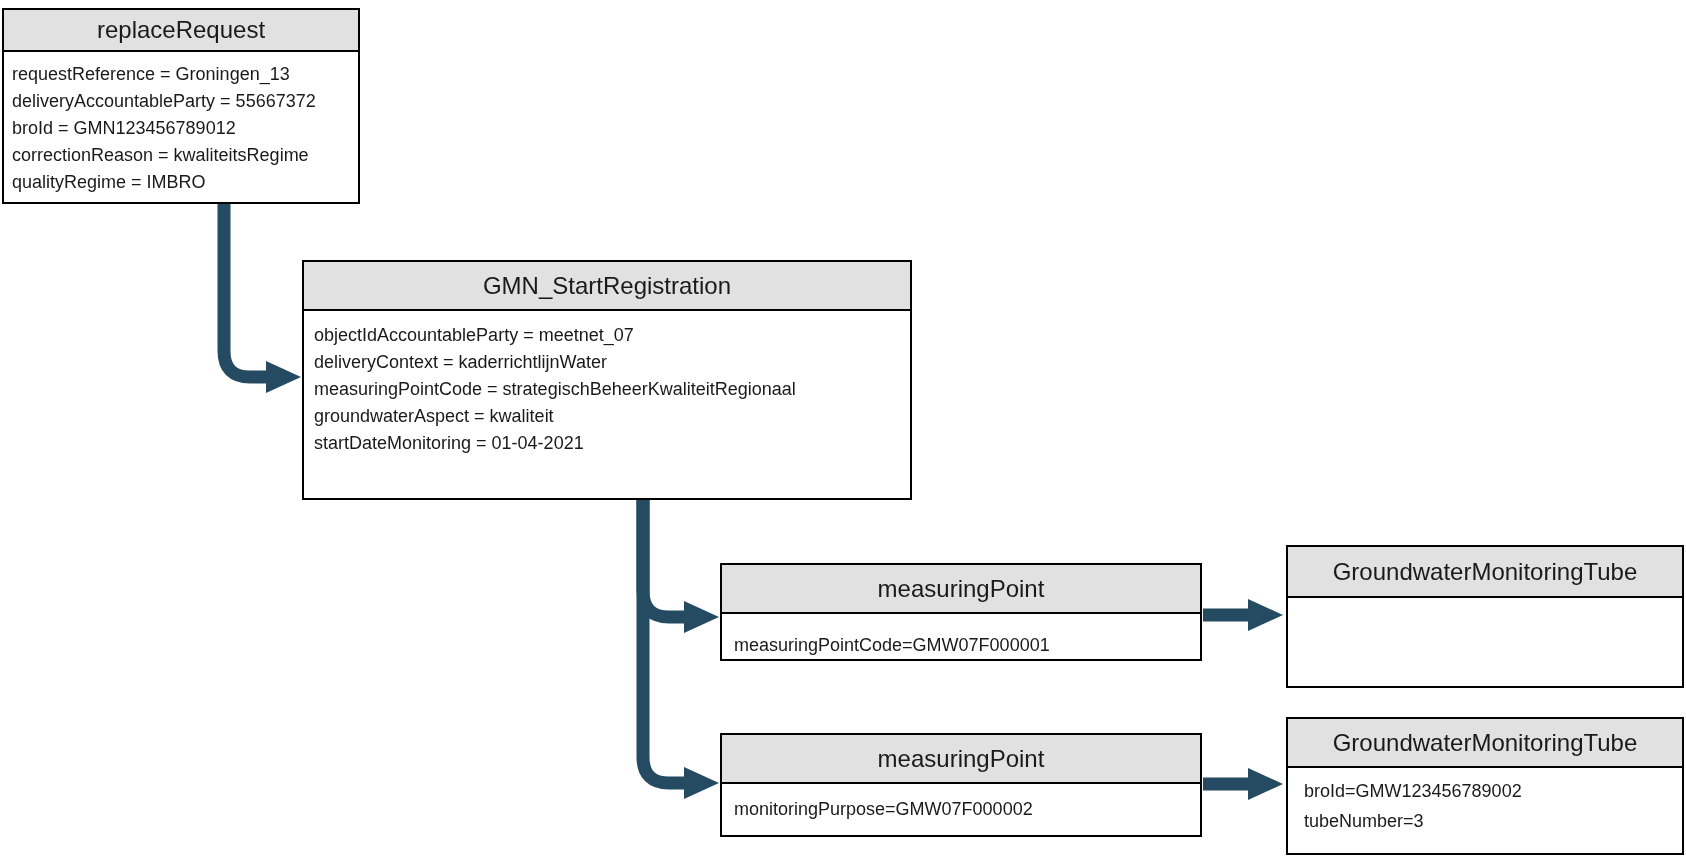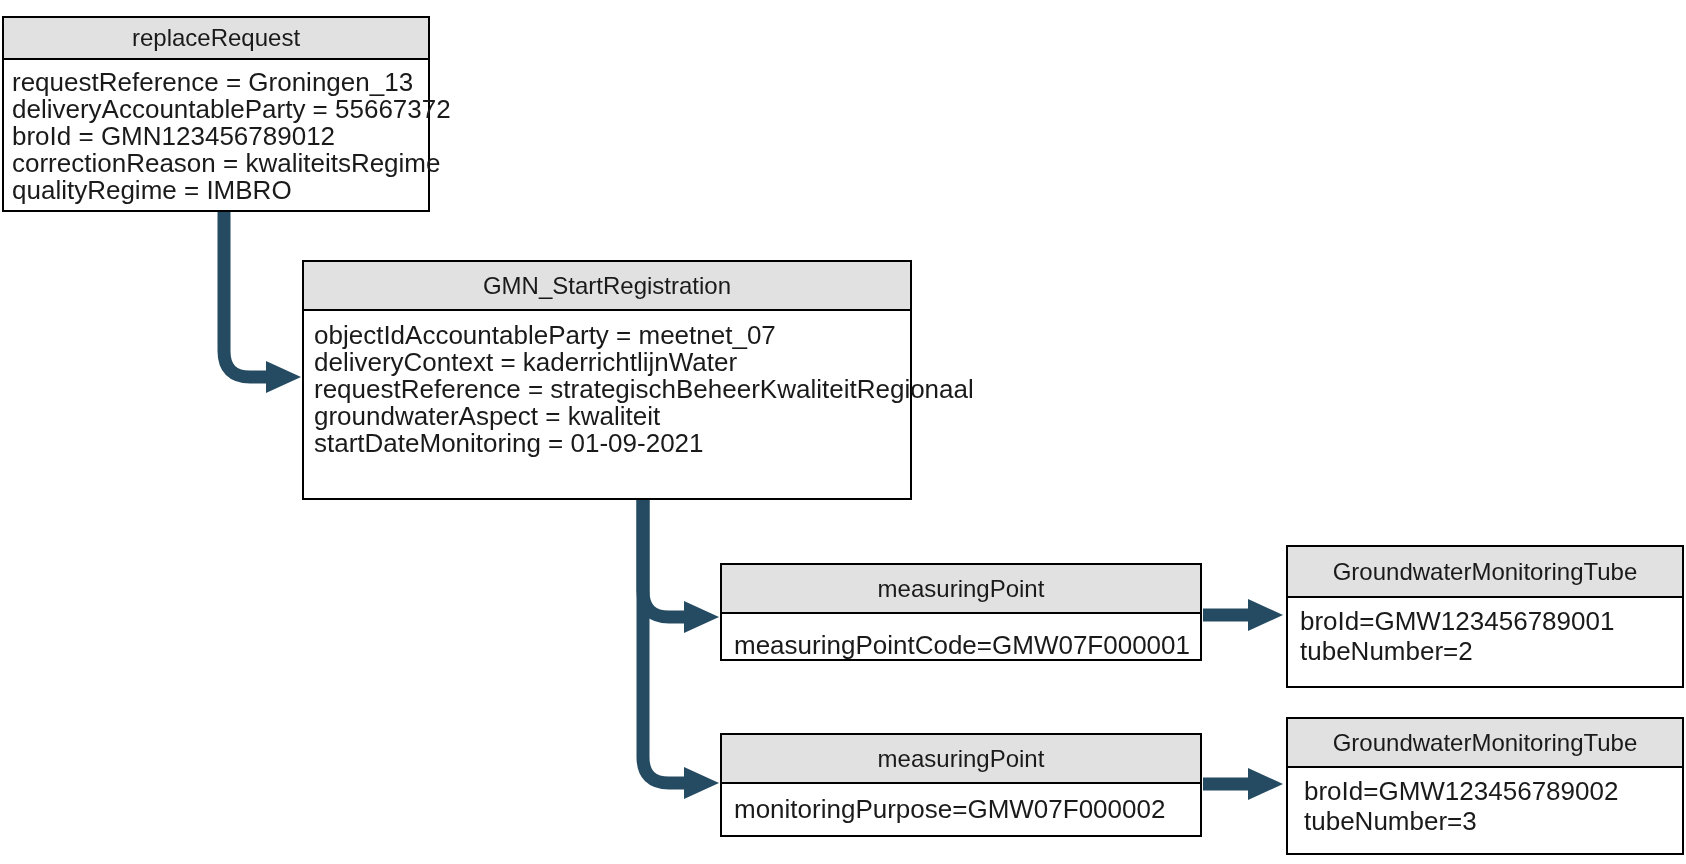--- a/index.html
+++ b/index.html
@@ -44,27 +44,27 @@
     text-align: center;
     font-size: 24px;
     color: #1a1a1a;
     display: flex;
     align-items: center;
     justify-content: center;
     white-space: nowrap;
   }
   .node-body {
     box-sizing: border-box;
-    font-size: 26px;
+    font-size: 18px;
     color: #1a1a1a;
   }
   .field { white-space: nowrap; }
 
   
-  #n-replace            { left: 2px;    top: 16px;   width: 428px; height: 196px; }
+  #n-replace            { left: 2px;    top: 8px;   width: 358px; height: 196px; }
   #n-replace .node-title{ height: 42px; }
   #n-replace .node-body { padding: 9px 8px;  line-height: 27px; }
 
   #n-gmn            { left: 302px;  top: 260px; width: 610px; height: 240px; }
   #n-gmn .node-title{ height: 49px; }
   #n-gmn .node-body { padding: 11px 10px; line-height: 27px; }
 
   #n-mp1            { left: 720px;  top: 563px; width: 482px; height: 98px; }
   #n-mp1 .node-title{ height: 49px; }
   #n-mp1 .node-body { padding: 4px 12px; height: 62px; display: flex; align-items: center; }
@@ -123,39 +123,35 @@
       <div class="field">correctionReason = kwaliteitsRegime</div>
       <div class="field">qualityRegime = IMBRO</div>
     </div>
   </div>
 
   <div class="node" id="n-gmn">
     <div class="node-title">GMN_StartRegistration</div>
     <div class="node-body">
       <div class="field">objectIdAccountableParty = meetnet_07</div>
       <div class="field">deliveryContext = kaderrichtlijnWater</div>
-      <div class="field">requestReference = strategischBeheerKwaliteitRegionaal</div>
+      <div class="field">measuringPointCode = strategischBeheerKwaliteitRegionaal</div>
       <div class="field">groundwaterAspect = kwaliteit</div>
-      <div class="field">startDateMonitoring = 01-09-2021</div>
+      <div class="field">startDateMonitoring = 01-04-2021</div>
     </div>
   </div>
 
   <div class="node" id="n-mp1">
     <div class="node-title">measuringPoint</div>
     <div class="node-body">
       <div class="field">measuringPointCode=GMW07F000001</div>
     </div>
   </div>
 
   <div class="node" id="n-tube1">
     <div class="node-title">GroundwaterMonitoringTube</div>
-    <div class="node-body">
-      <div class="field">broId=GMW123456789001</div>
-      <div class="field">tubeNumber=2</div>
-    </div>
   </div>
 
   <div class="node" id="n-mp2">
     <div class="node-title">measuringPoint</div>
     <div class="node-body">
       <div class="field">monitoringPurpose=GMW07F000002</div>
     </div>
   </div>
 
   <div class="node" id="n-tube2">

